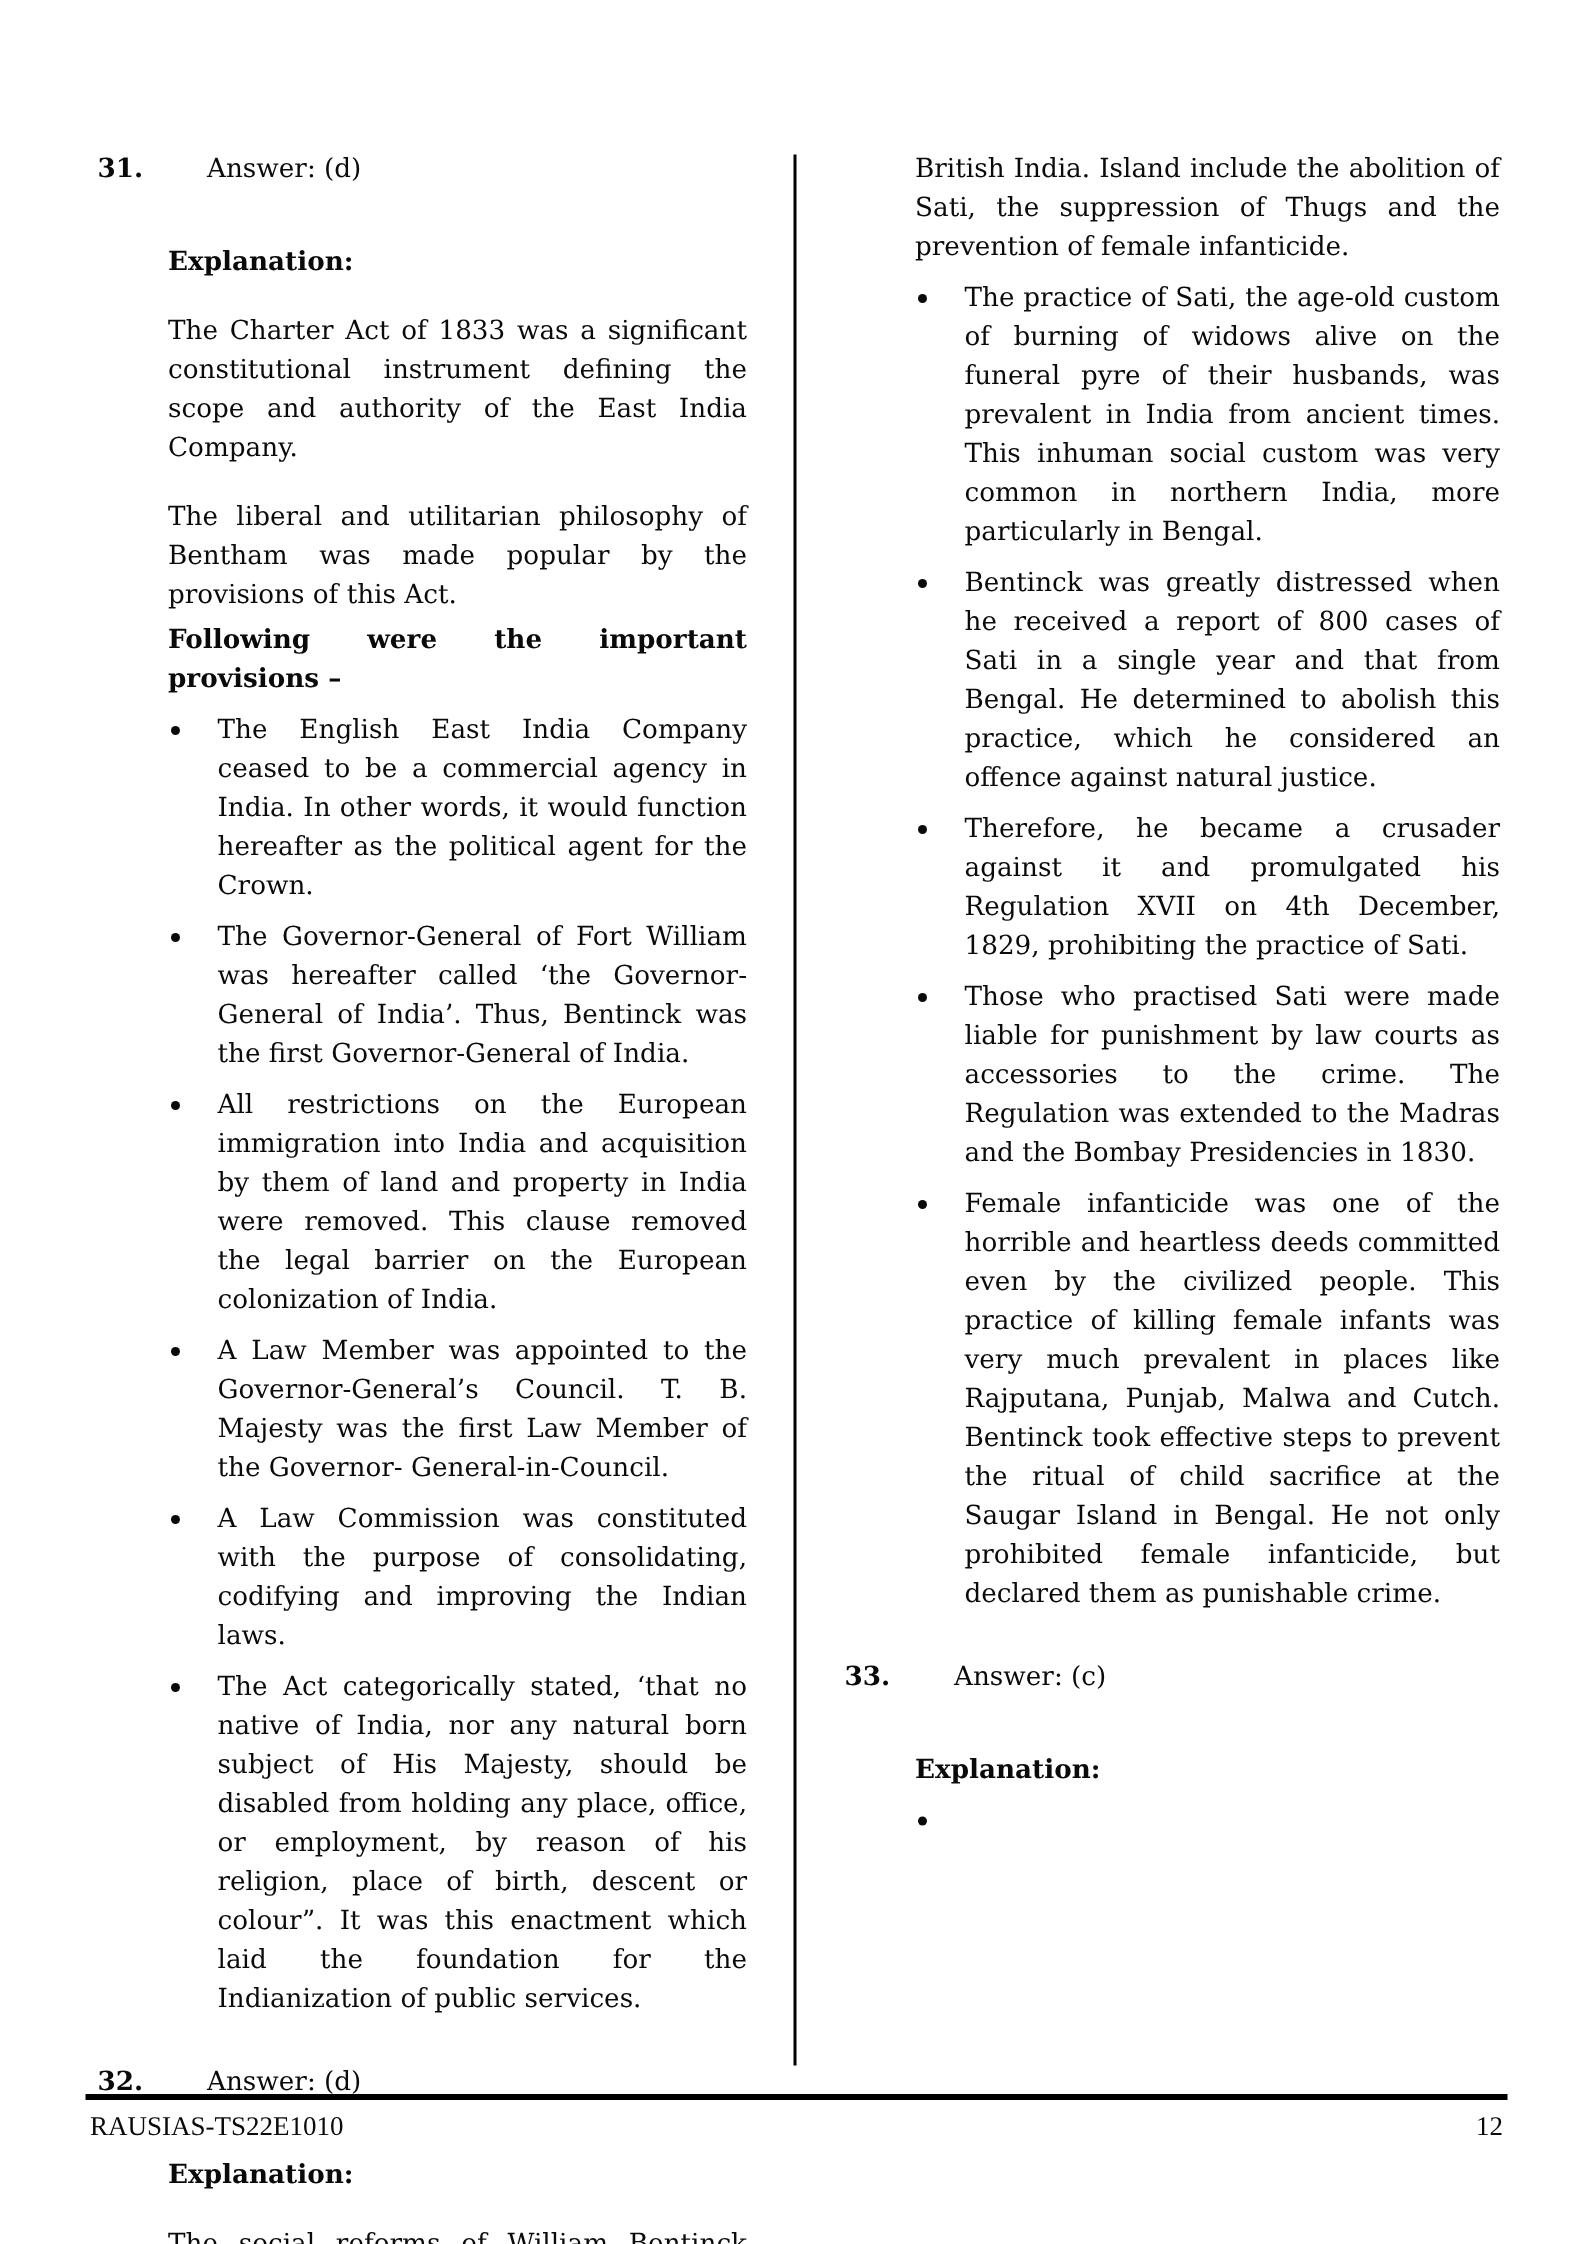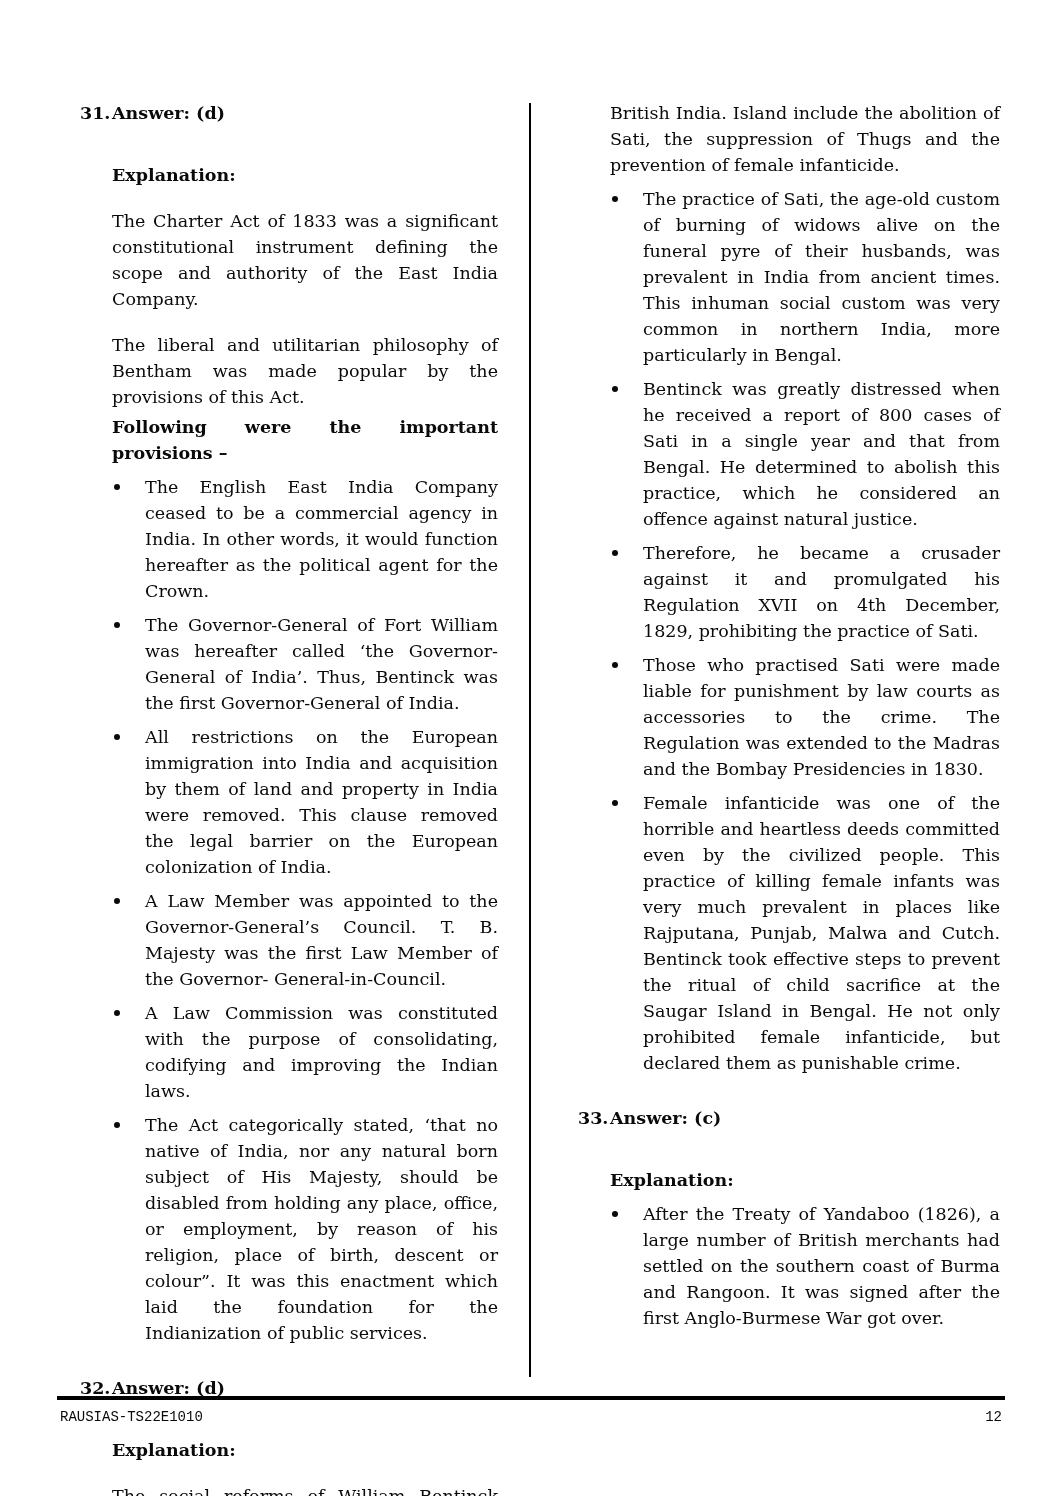--- a/index.html
+++ b/index.html
@@ -19,24 +19,24 @@
   .col {
     position: absolute;
     top: 100px;
     text-align: justify;
   }
   .col-left  { left: 65px;  width: 433px; }
   .col-right { left: 563px; width: 437px; }
 
   .qa-block { position: relative; padding-left: 47px; }
   .q-number {
-    position: absolute; left: 15px; top: 0;
+    position: absolute; left: 0; top: 0;
     font-weight: bold;
   }
-  .q-answer { font-weight: bold; }
+  .q-answer { font-weight: normal; margin-left: 26px; }
   .q-explanation { font-weight: bold; margin-top: 36px; }
   .para { margin-top: 20px; }
   .bold-heading { font-weight: bold; margin-top: 4px; }
 
   .bullet-item {
     position: relative;
     padding-left: 33px;
     margin-top: 8px;
     text-align: justify;
   }
@@ -58,22 +58,22 @@
 
   .footer-rule {
     position: absolute;
     left: 57px; top: 1396px;
     width: 948px; height: 4px;
     background: #000000;
   }
   .footer-text {
     position: absolute;
     top: 1406px;
-    font-family: Liberation Mono, monospace;
-    font-size: 14px;
+    font-family: Liberation Serif, serif;
+    font-size: 18px;
     line-height: 22px;
     color: #0a0a0a;
   }
   .footer-left  { left: 60px; }
   .footer-right { right: 57px; }
 </style>
 </head>
 <body>
 
 <div class="page">
@@ -152,21 +152,20 @@
       </div>
     </div>
 
     <div class="qa-block next-question">
       <span class="q-number">33.</span>
       <div class="q-answer">Answer: (c)</div>
       <div class="q-explanation">Explanation:</div>
 
       <div class="bullet-item">
         <span class="bullet-dot"></span>
-        <span>After the Treaty of Yandaboo (1826), a large number of British merchants had settled on the southern coast of Burma and Rangoon. It was signed after the first Anglo-Burmese War got over.</span>
       </div>
     </div>
 
   </div>
 
   <div class="footer-rule"></div>
   <div class="footer-text footer-left">RAUSIAS-TS22E1010</div>
   <div class="footer-text footer-right">12</div>
 
 </div>

